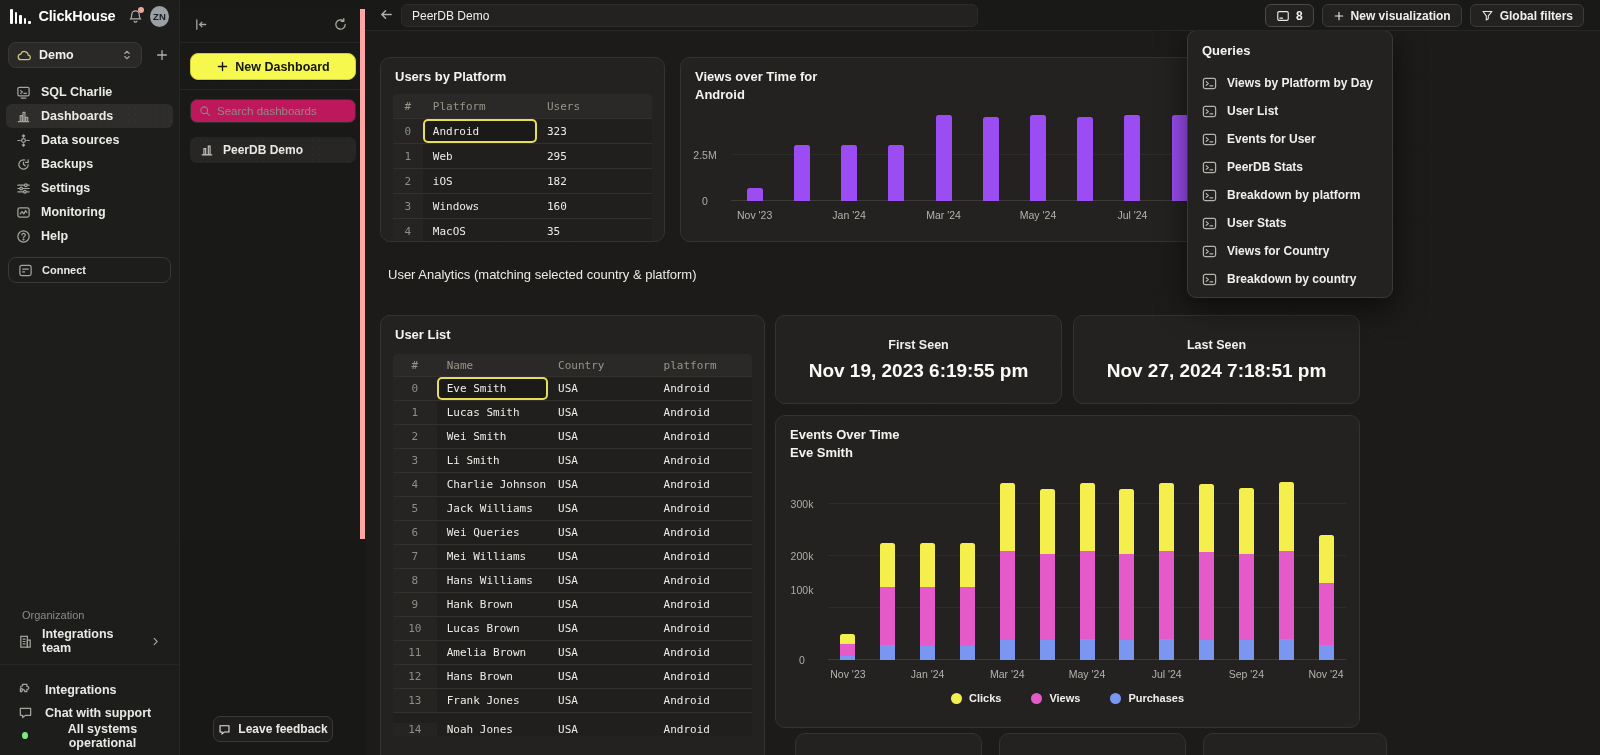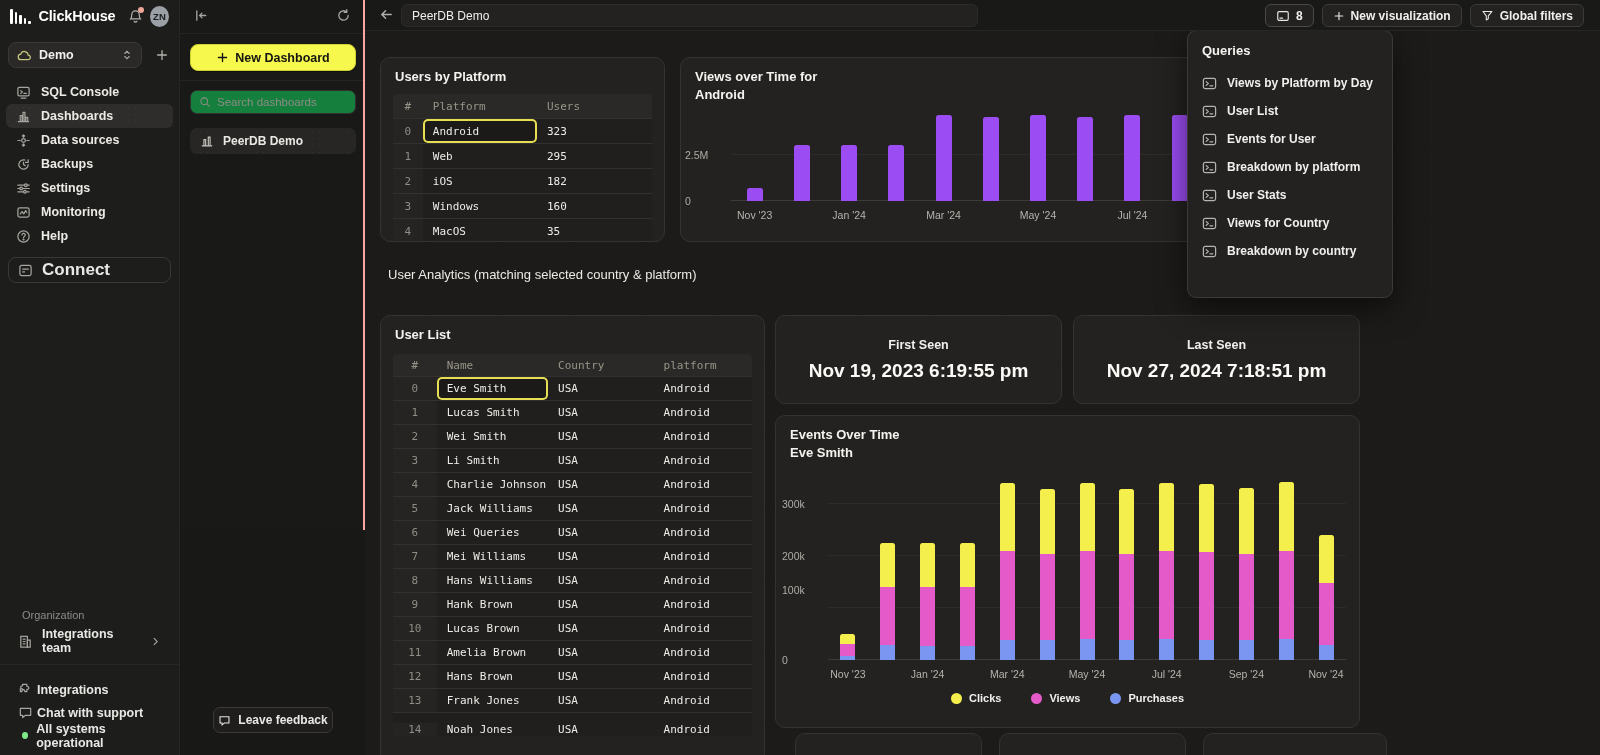--- a/index.html
+++ b/index.html
@@ -21,40 +21,40 @@
   .org-select{position:absolute;left:8px;top:42px;width:134px;height:26px;background:#2a2927;border:1px solid #3a3937;
           border-radius:8px;display:flex;align-items:center;gap:7px;padding:0 8px;cursor:pointer;}
   .org-select .lbl{font-size:12.5px;font-weight:600;color:#f0efec;flex:1}
   .sb-plus{position:absolute;left:151px;top:44px;width:22px;height:22px;display:flex;align-items:center;justify-content:center;color:#b3b1ab;}
   .sb-menu{position:absolute;left:6px;right:6px;top:80px;}
   .sb-item{height:24px;display:flex;align-items:center;gap:10px;padding:0 10px;border-radius:6px;cursor:pointer;}
   .sb-item .txt{font-size:12.5px;font-weight:600;color:#eceae5;}
   .sb-item.active{background:#2e2d2b;background-image:radial-gradient(#3a3936 .8px,transparent .9px);background-size:7px 7px;}
   .connect-box{position:absolute;left:8px;right:8px;top:257px;height:26px;border:1px solid #3a3937;border-radius:8px;
           display:flex;align-items:center;gap:9px;padding:0 9px;cursor:pointer;}
-  .connect-box .txt{font-size:17px;font-weight:600;}
+  .connect-box .txt{font-size:11px;font-weight:600;}
   .org-label{position:absolute;left:22px;top:609px;font-size:11px;color:#8d8b85;}
   .team-item{position:absolute;left:8px;right:8px;top:629px;height:24px;display:flex;align-items:center;gap:9px;padding:0 10px;cursor:pointer;}
   .team-item .txt{font-size:12.5px;font-weight:600;flex:1}
   .sb-divider{position:absolute;left:0;right:0;top:664px;border-top:1px solid #272725;}
   .sb-footer{position:absolute;left:8px;right:8px;top:678px;}
-  .sb-fitem{height:23px;display:flex;align-items:center;gap:4px;padding:0 10px;cursor:pointer;}
+  .sb-fitem{height:23px;display:flex;align-items:center;gap:12px;padding:0 10px;cursor:pointer;text-align:center;}
   .sb-fitem .txt{font-size:12.5px;font-weight:600;}
   .status-dot{width:7px;height:7px;border-radius:50%;margin:0 4px;}
 
   
-  .panel2{position:absolute;left:180px;top:0;width:185px;height:530px;background:#191918;border-right:2px solid #fca5a5;}
+  .panel2{position:absolute;left:180px;top:9px;width:185px;height:530px;background:#191918;border-right:5px solid #fca5a5;}
   .p2-header{position:absolute;left:0;top:0;right:0;height:34px;border-bottom:1px solid #252524;}
   .p2-collapse{position:absolute;left:14px;top:8px;color:#a7a59f;cursor:pointer}
   .p2-refresh{position:absolute;right:12px;top:8px;color:#a7a59f;cursor:pointer}
   .yellow-btn{position:absolute;left:10px;top:44px;width:166px;height:27px;background:#f6f84e;border:1px solid #cdd032;
           border-radius:8px;display:flex;align-items:center;justify-content:center;gap:6px;color:#15150f;
           font-size:12.5px;font-weight:700;cursor:pointer;box-shadow:0 1px 0 rgba(0,0,0,.35);}
   .p2-div2{position:absolute;left:0;right:0;top:80px;border-top:1px solid #252524;}
-  .search-box{position:absolute;left:10px;top:90px;width:166px;height:24px;background:#15803d;border:1px solid #323130;
+  .search-box{position:absolute;left:10px;top:90px;width:166px;height:24px;background:#be185d;border:1px solid #323130;
           border-radius:7px;display:flex;align-items:center;gap:6px;padding:0 8px;}
   .search-box input{flex:1;background:transparent;border:none;outline:none;color:#e9e8e4;font-size:11.5px;
           font-family:"Liberation Sans",sans-serif;min-width:0;}
   .search-box input::placeholder{color:#8d8b85;}
   .dash-item{position:absolute;left:10px;top:128px;width:166px;height:26px;background:#272624;border-radius:7px;
           background-image:radial-gradient(#32312f .8px,transparent .9px);background-size:7px 7px;
           display:flex;align-items:center;gap:9px;padding:0 10px;cursor:pointer;}
   .dash-item .txt{font-size:12px;font-weight:600;}
   .feedback-btn{position:absolute;left:33px;top:707px;width:120px;height:26px;border:1px solid #3a3937;border-radius:7px;
           display:flex;align-items:center;justify-content:center;gap:7px;font-size:12px;font-weight:600;cursor:pointer;background:#1f1e1d;}
@@ -89,21 +89,21 @@
   
   .stat-label{position:absolute;left:0;right:0;top:22px;text-align:center;font-size:12.5px;font-weight:700;color:#f0efec;}
   .stat-value{position:absolute;left:0;right:0;top:44px;text-align:center;font-size:19px;font-weight:700;color:#fbfaf7;}
 
   
   .plot{position:absolute;}
   .plot .baseline{position:absolute;left:0;right:0;bottom:0;border-bottom:1px solid #3c3b38;}
   .gridline{position:absolute;left:0;right:0;height:0;border-top:1px solid #2d2c29;}
   .bar{position:absolute;bottom:0;border-radius:2.5px 2.5px 0 0;}
   .seg{position:absolute;}
-  .ytick{position:absolute;width:40px;text-align:left;font-size:10.5px;color:#aeaca6;}
+  .ytick{position:absolute;width:40px;text-align:center;font-size:10.5px;color:#aeaca6;}
   .xtick{position:absolute;width:70px;text-align:center;font-size:10.5px;color:#b5b3ad;}
   .legend{position:absolute;left:0;right:0;display:flex;justify-content:center;gap:30px;}
   .legend .litem{display:flex;align-items:center;gap:7px;font-size:11px;font-weight:700;color:#f0efec;}
   .legend .ldot{width:11px;height:11px;border-radius:50%;}
 
   
   .qmenu{position:absolute;left:822px;top:-1px;width:206px;height:268px;background:#232221;border:1px solid #3b3a38;
           border-radius:9px;box-shadow:0 10px 30px rgba(0,0,0,.55);z-index:50;}
   .qmenu-title{position:absolute;left:14px;top:12px;font-size:13px;font-weight:700;color:#f4f3ef;}
   .qmenu-list{position:absolute;left:14px;top:38px;right:8px;}
@@ -154,21 +154,21 @@
     </span>
 
     <div class="sb-menu">
         <div class="sb-item">
           <span>
             <svg width="15" height="15" viewBox="0 0 16 16" fill="none" stroke="#a7a59f" stroke-width="1.3" stroke-linecap="round" stroke-linejoin="round">
               <rect x="2" y="2.5" width="12" height="9" rx="1.5"></rect>
               <path d="M5 6l1.8 1.5L5 9M8.5 9h2.5M5.5 14h5"></path>
             </svg>
           </span>
-          <span class="txt">SQL Console</span>
+          <span class="txt">SQL Charlie</span>
         </div>
         <div class="sb-item active">
           <span>
             <svg width="15" height="15" viewBox="0 0 16 16" fill="none" stroke="#a7a59f" stroke-width="1.3" stroke-linecap="round" stroke-linejoin="round">
               <path d="M2.5 13.5h11M4.5 13V7h2v6M7.5 13V3.5h2V13M10.5 13V9h2v4"></path>
             </svg>
           </span>
           <span class="txt">Dashboards</span>
         </div>
         <div class="sb-item">
@@ -640,20 +640,29 @@
               </span>
               <span class="txt">Events for User</span>
             </div>
             <div class="qitem">
               <span>
                 <svg width="15" height="15" viewBox="0 0 16 16" fill="none" stroke="#b5b3ae" stroke-width="1.3" stroke-linecap="round" stroke-linejoin="round">
                   <rect x="1.5" y="2.5" width="13" height="11" rx="2"></rect>
                   <path d="M4.5 6l2.2 2-2.2 2M8.5 10.5h3"></path>
                 </svg>
               </span>
+              <span class="txt">PeerDB Stats</span>
+            </div>
+            <div class="qitem">
+              <span>
+                <svg width="15" height="15" viewBox="0 0 16 16" fill="none" stroke="#b5b3ae" stroke-width="1.3" stroke-linecap="round" stroke-linejoin="round">
+                  <rect x="1.5" y="2.5" width="13" height="11" rx="2"></rect>
+                  <path d="M4.5 6l2.2 2-2.2 2M8.5 10.5h3"></path>
+                </svg>
+              </span>
               <span class="txt">Breakdown by platform</span>
             </div>
             <div class="qitem">
               <span>
                 <svg width="15" height="15" viewBox="0 0 16 16" fill="none" stroke="#b5b3ae" stroke-width="1.3" stroke-linecap="round" stroke-linejoin="round">
                   <rect x="1.5" y="2.5" width="13" height="11" rx="2"></rect>
                   <path d="M4.5 6l2.2 2-2.2 2M8.5 10.5h3"></path>
                 </svg>
               </span>
               <span class="txt">User Stats</span>

